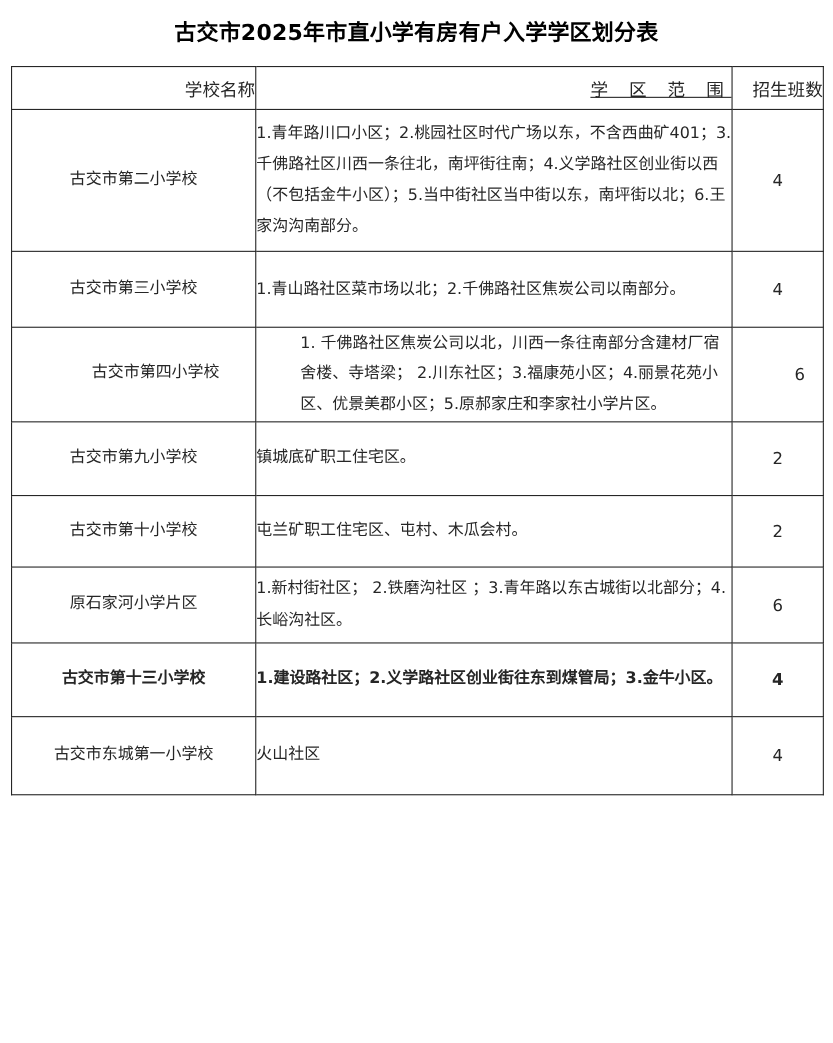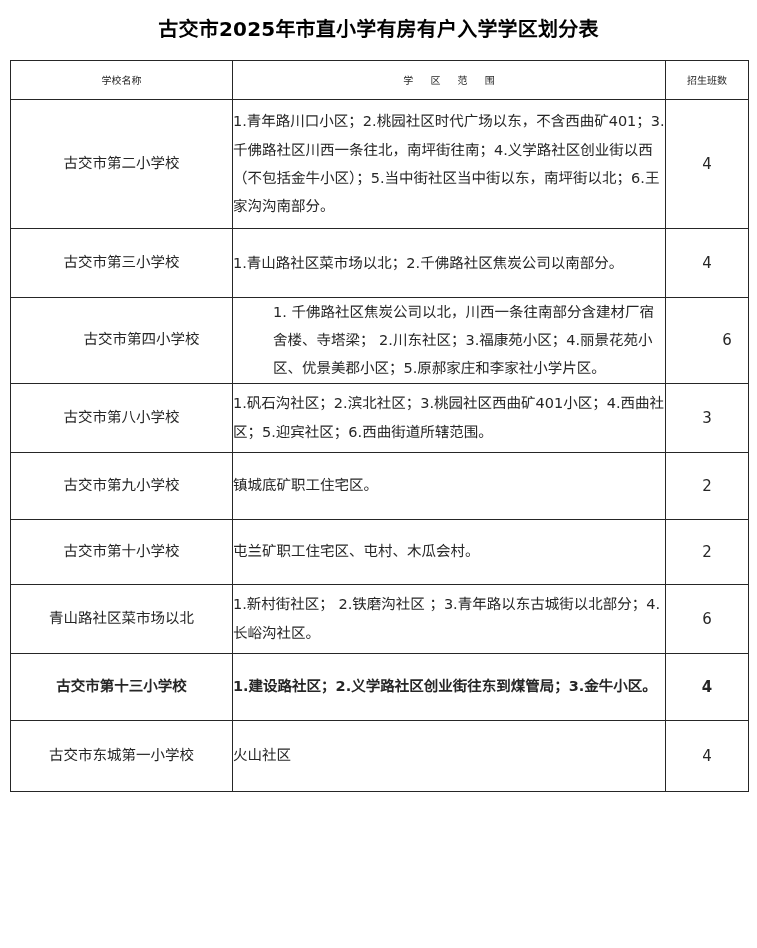--- a/index.html
+++ b/index.html
@@ -59,27 +59,28 @@
     border: 1px solid #262626;
     padding: 0;
     vertical-align: middle;
     color: #262626;
   }
 
   
   thead th {
     height: 38px;
     font-weight: normal;
-    font-size: 10px;
-    text-align: center;
+    font-size: 16px;
+    text-align: right;
     color: #1f1f1f;
   }
   thead th.h-range {
     letter-spacing: 7px;
     text-indent: 7px;
+    text-decoration: underline;
   }
 
   
   td.school {
     text-align: center;
     font-size: 14.5px;
     line-height: 1.5;
     color: #262626;
     padding: 6px 4px;
   }
@@ -145,37 +146,32 @@
           <tr class="r-2">
             <td class="school">古交市第三小学校</td>
             <td class="range">1.青山路社区菜市场以北；2.千佛路社区焦炭公司以南部分。</td>
             <td class="count">4</td>
           </tr>
           <tr class="r-3">
             <td class="school">古交市第四小学校</td>
             <td class="range">1. 千佛路社区焦炭公司以北，川西一条往南部分含建材厂宿舍楼、寺塔梁； 2.川东社区；3.福康苑小区；4.丽景花苑小区、优景美郡小区；5.原郝家庄和李家社小学片区。</td>
             <td class="count">6</td>
           </tr>
-          <tr class="r-5">
-            <td class="school">古交市第八小学校</td>
-            <td class="range">1.矾石沟社区；2.滨北社区；3.桃园社区西曲矿401小区；4.西曲社区；5.迎宾社区；6.西曲街道所辖范围。</td>
-            <td class="count">3</td>
-          </tr>
           <tr class="r-6">
             <td class="school">古交市第九小学校</td>
             <td class="range">镇城底矿职工住宅区。</td>
             <td class="count">2</td>
           </tr>
           <tr class="r-8">
             <td class="school">古交市第十小学校</td>
             <td class="range">屯兰矿职工住宅区、屯村、木瓜会村。</td>
             <td class="count">2</td>
           </tr>
           <tr class="r-9">
-            <td class="school">青山路社区菜市场以北</td>
+            <td class="school">原石家河小学片区</td>
             <td class="range">1.新村街社区； 2.铁磨沟社区 ；3.青年路以东古城街以北部分；4.长峪沟社区。</td>
             <td class="count">6</td>
           </tr>
           <tr class="r-10">
             <td class="school">古交市第十三小学校</td>
             <td class="range">1.建设路社区；2.义学路社区创业街往东到煤管局；3.金牛小区。</td>
             <td class="count">4</td>
           </tr>
           <tr class="r-11">
             <td class="school">古交市东城第一小学校</td>

